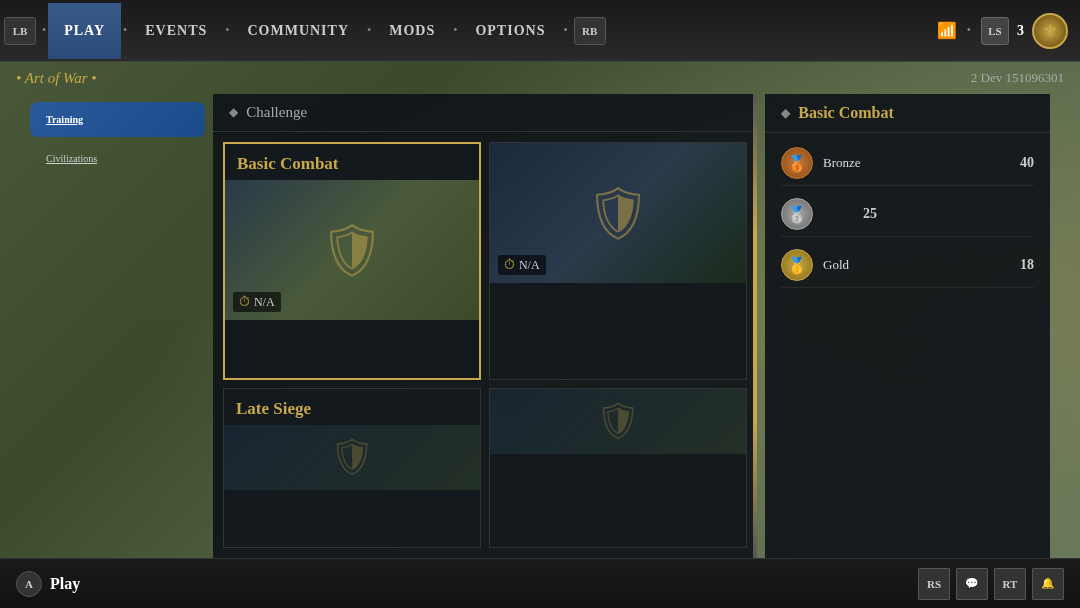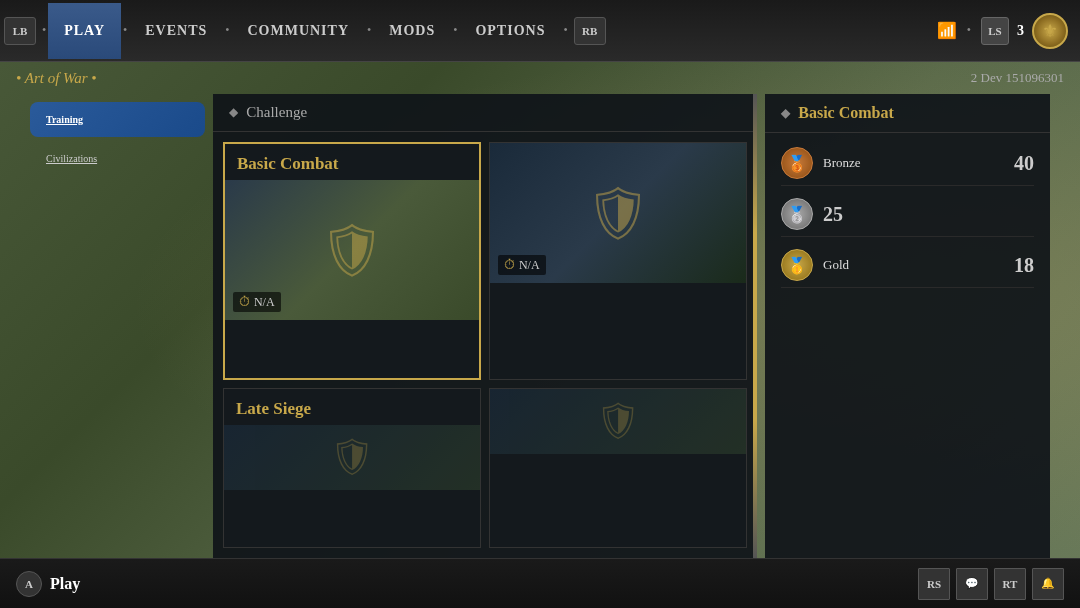--- a/index.html
+++ b/index.html
@@ -321,22 +321,23 @@
     .medal-icon.bronze { background: radial-gradient(circle, #c87a3a 0%, #8a4a10 100%); border: 1px solid #c87a3a; }
     .medal-icon.silver { background: radial-gradient(circle, #aaaaaa 0%, #666666 100%); border: 1px solid #aaaaaa; }
     .medal-icon.gold { background: radial-gradient(circle, #c8a84a 0%, #8a6a10 100%); border: 1px solid #c8a84a; }
     .medal-name {
       color: #ddd;
       font-size: 13px;
       flex: 1;
     }
     .medal-count {
       color: #ccc;
-      font-size: 20px;
-      font-weight: bold;
+      font-size: 14px;
+      font-weight: bold;
+      margin-left: 40px;
     }
 
     
     .bottom-bar {
       position: absolute;
       bottom: 0;
       left: 0;
       right: 0;
       height: 50px;
       background: linear-gradient(180deg, #1a1a1a 0%, #111 100%);

